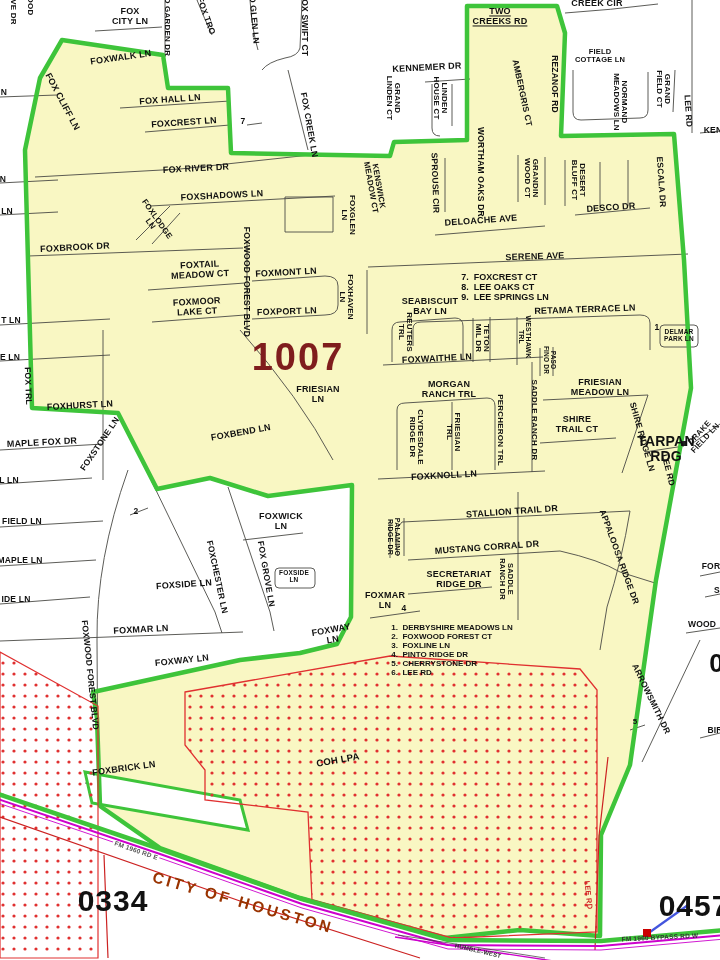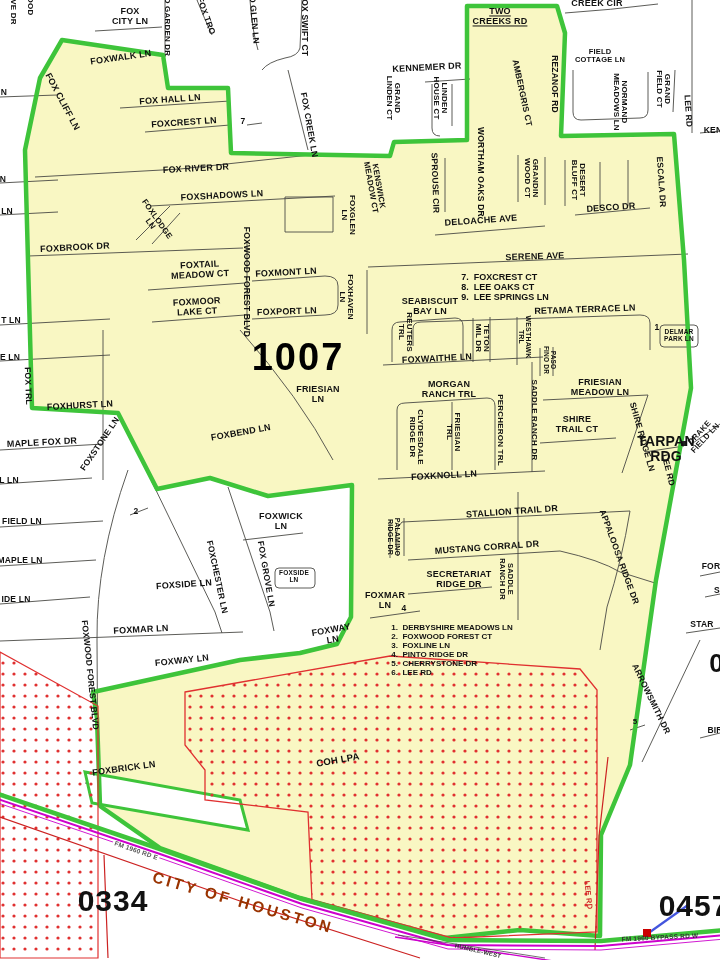--- a/index.html
+++ b/index.html
@@ -165,21 +165,21 @@
 MIL DR</div>
       <div class="lbl" style="left: 525px; top: 337px; font-size: 7px; transform: translate(-50%, -50%) rotate(90deg);">WESTHAWK
 TRL</div>
       <div class="lbl" style="left: 585px; top: 310px; transform: translate(-50%, -50%) rotate(-2deg);">RETAMA TERRACE LN</div>
       <div class="lbl" style="left: 657px; top: 327px; font-size: 8.5px; transform: translate(-50%, -50%) rotate(0deg);">1</div>
       <div class="lbl" style="left: 679px; top: 336px; font-size: 6.5px; transform: translate(-50%, -50%) rotate(0deg);">DELMAR
 PARK LN</div>
       <div class="lbl" style="left: 437px; top: 359px; transform: translate(-50%, -50%) rotate(-3deg);">FOXWAITHE LN</div>
       <div class="lbl" style="left: 549px; top: 360px; font-size: 6.5px; transform: translate(-50%, -50%) rotate(90deg);">PASO
 FINO DR</div>
-      <div class="lbl" style="left: 298px; top: 357px; font-size: 38px; color: #000000; letter-spacing: 2px; transform: translate(-50%, -50%) rotate(0deg);">1007</div>
+      <div class="lbl" style="left: 298px; top: 357px; font-size: 38px; color: #7f1d1d; letter-spacing: 2px; transform: translate(-50%, -50%) rotate(0deg);">1007</div>
       <div class="lbl" style="left: 318px; top: 395px; transform: translate(-50%, -50%) rotate(0deg);">FRIESIAN
 LN</div>
       <div class="lbl" style="left: 449px; top: 390px; transform: translate(-50%, -50%) rotate(0deg);">MORGAN
 RANCH TRL</div>
       <div class="lbl" style="left: 600px; top: 388px; transform: translate(-50%, -50%) rotate(0deg);">FRIESIAN
 MEADOW LN</div>
       <div class="lbl" style="left: 416px; top: 437px; font-size: 8px; transform: translate(-50%, -50%) rotate(90deg);">CLYDESDALE
 RIDGE DR</div>
       <div class="lbl" style="left: 453px; top: 432px; font-size: 8px; transform: translate(-50%, -50%) rotate(90deg);">FRIESIAN
 TRL</div>
@@ -223,21 +223,21 @@
       <div class="lbl" style="left: 182px; top: 661px; transform: translate(-50%, -50%) rotate(-6deg);">FOXWAY LN</div>
       <div class="lbl" style="left: 332px; top: 635px; transform: translate(-50%, -50%) rotate(-10deg);">FOXWAY
 LN</div>
       <div class="lbl" style="left: 90px; top: 675px; font-size: 8.5px; transform: translate(-50%, -50%) rotate(84deg);">FOXWOOD FOREST BLVD</div>
       <div class="lbl" style="left: 124px; top: 769px; transform: translate(-50%, -50%) rotate(-8deg);">FOXBRICK LN</div>
       <div class="lbl" style="left: 338px; top: 760px; font-size: 9.5px; transform: translate(-50%, -50%) rotate(-10deg);">COH LPA</div>
       <div class="lbl" style="left: 651px; top: 699px; font-size: 8.5px; transform: translate(-50%, -50%) rotate(64deg);">ARROWSMITH DR</div>
       <div class="lbl" style="left: 635px; top: 722px; font-size: 8px; transform: translate(-50%, -50%) rotate(0deg);">5</div>
       <div class="lbl" style="left: 711px; top: 566px; font-size: 8.5px; transform: translate(-50%, -50%) rotate(0deg);">FOR</div>
       <div class="lbl" style="left: 717px; top: 590px; font-size: 8.5px; transform: translate(-50%, -50%) rotate(0deg);">S</div>
-      <div class="lbl" style="left: 702px; top: 624px; font-size: 8.5px; transform: translate(-50%, -50%) rotate(0deg);">STAR</div>
+      <div class="lbl" style="left: 702px; top: 624px; font-size: 8.5px; transform: translate(-50%, -50%) rotate(0deg);">WOOD</div>
       <div class="lbl" style="left: 724px; top: 664px; font-size: 26px; transform: translate(-50%, -50%) rotate(0deg);">04</div>
       <div class="lbl" style="left: 715px; top: 730px; font-size: 8.5px; transform: translate(-50%, -50%) rotate(0deg);">BIR</div>
       <div class="lbl" style="left: 4px; top: 92px; font-size: 8.5px; transform: translate(-50%, -50%) rotate(0deg);">N</div>
       <div class="lbl" style="left: 3px; top: 179px; font-size: 8.5px; transform: translate(-50%, -50%) rotate(0deg);">N</div>
       <div class="lbl" style="left: 7px; top: 211px; font-size: 8.5px; transform: translate(-50%, -50%) rotate(0deg);">LN</div>
       <div class="lbl" style="left: 11px; top: 320px; font-size: 8.5px; transform: translate(-50%, -50%) rotate(0deg);">T LN</div>
       <div class="lbl" style="left: 10px; top: 357px; font-size: 8.5px; transform: translate(-50%, -50%) rotate(0deg);">E LN</div>
       <div class="lbl" style="left: 9px; top: 480px; font-size: 8.5px; transform: translate(-50%, -50%) rotate(0deg);">L LN</div>
       <div class="lbl" style="left: 22px; top: 521px; font-size: 8.5px; transform: translate(-50%, -50%) rotate(0deg);">FIELD LN</div>
       <div class="lbl" style="left: 20px; top: 560px; font-size: 8.5px; transform: translate(-50%, -50%) rotate(0deg);">MAPLE LN</div>

